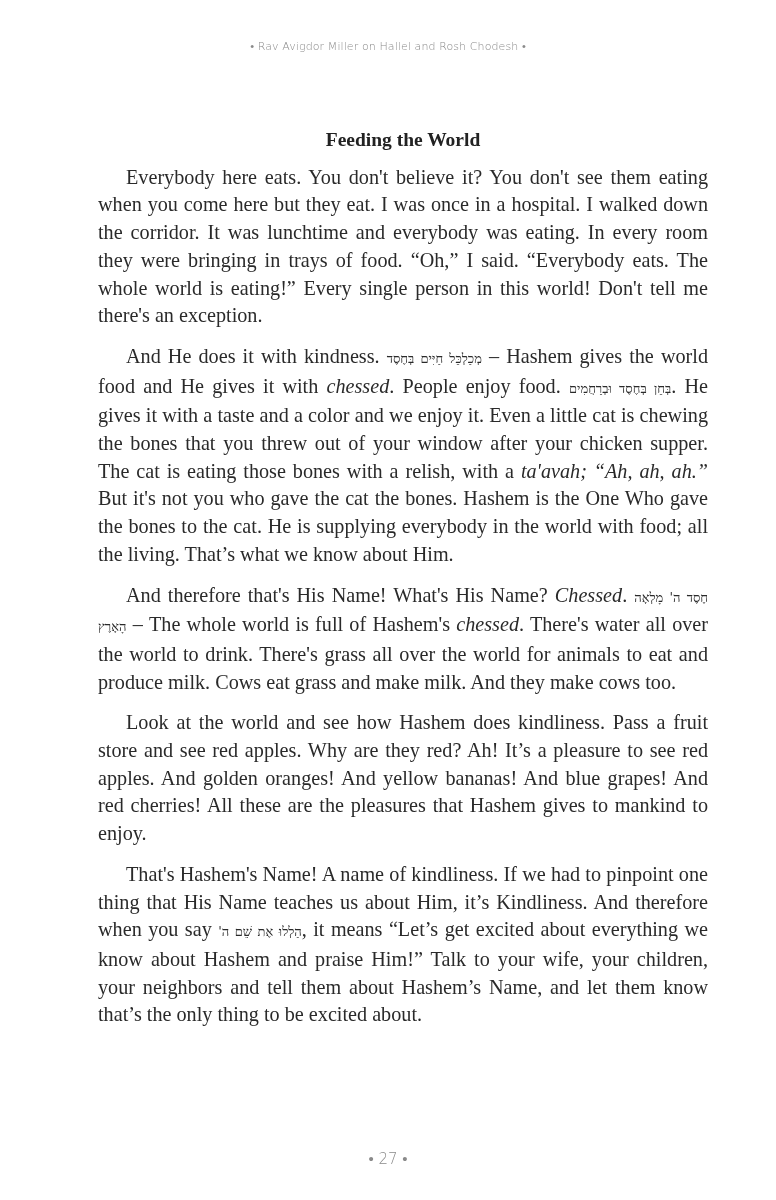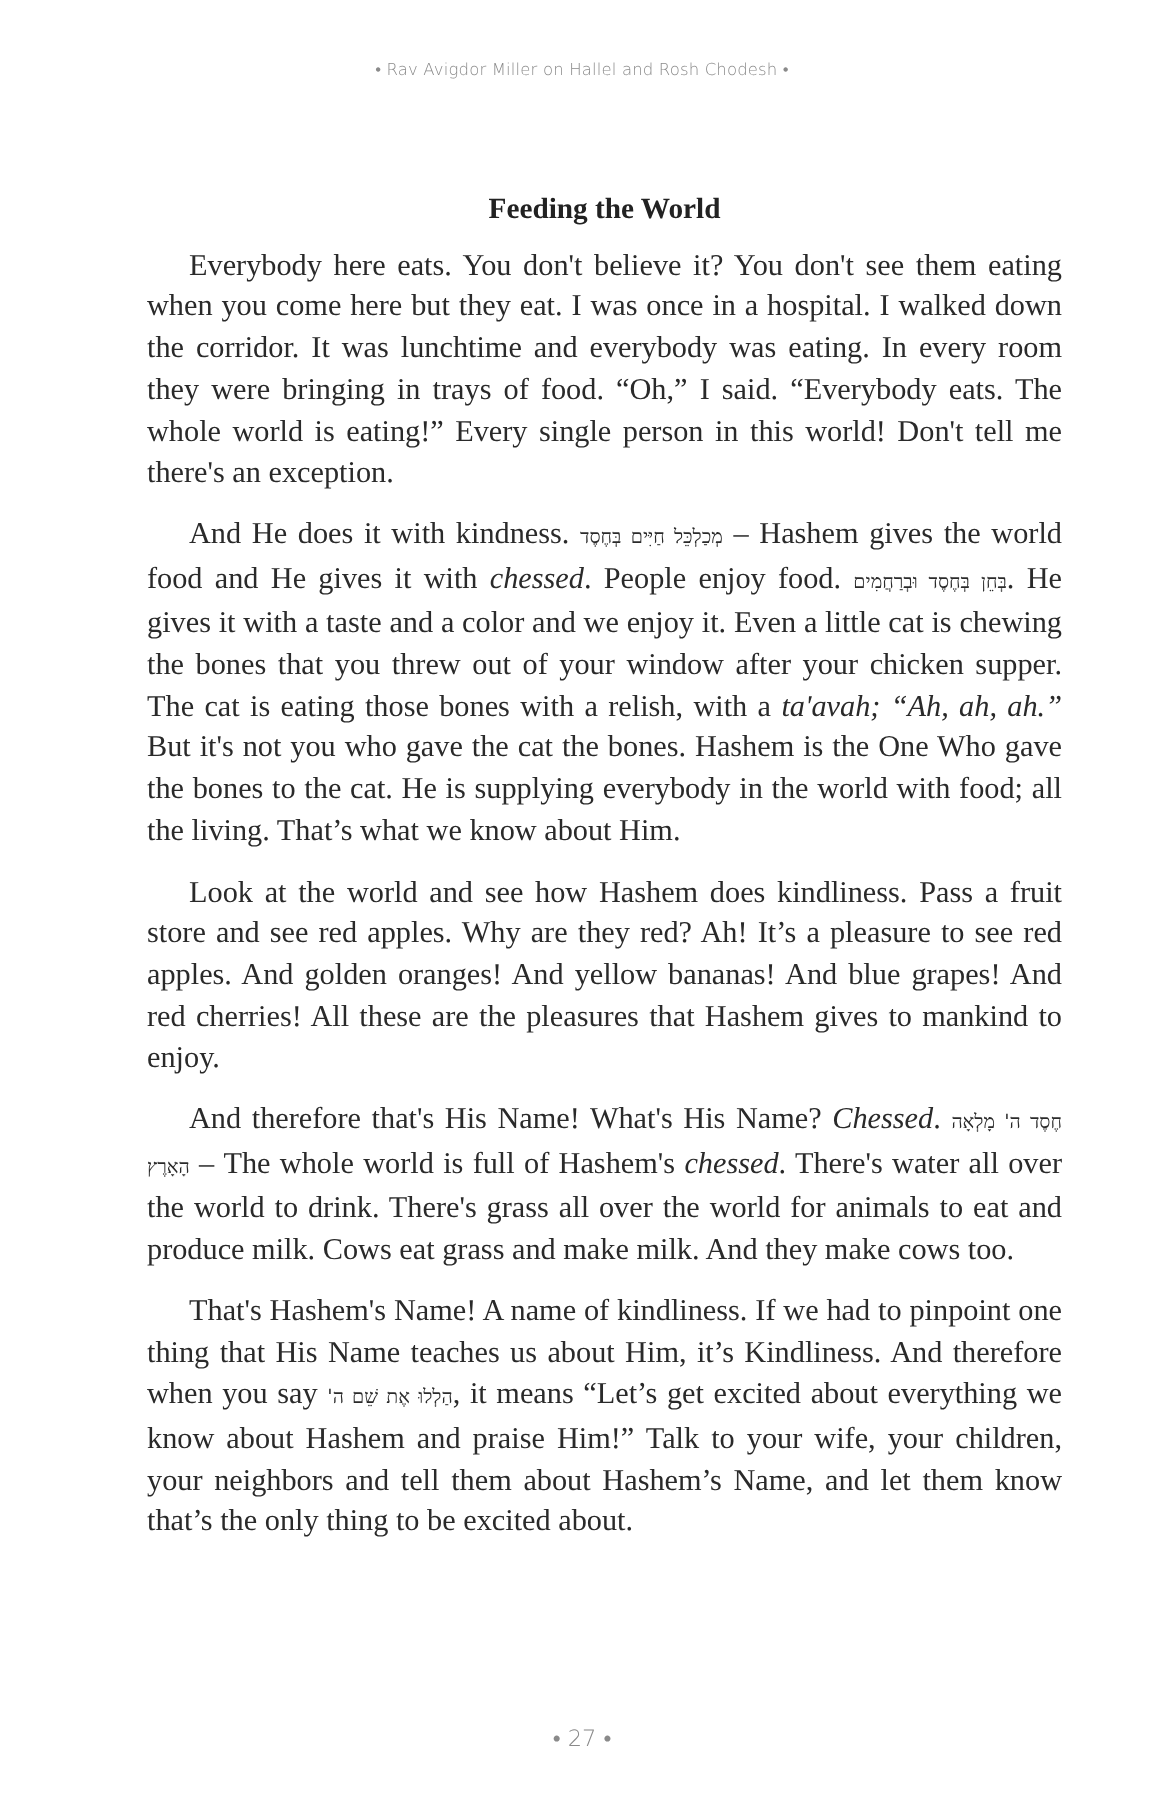--- a/index.html
+++ b/index.html
@@ -30,18 +30,18 @@
 </head>
 <body>
 
 <div class="running-head">• Rav Avigdor Miller on Hallel and Rosh Chodesh •</div>
 
 <div class="content">
   <div class="heading">Feeding the World</div>
   <p class="para">Everybody here eats. You don't believe it? You don't see them eating when you come here but they eat. I was once in a hospital. I walked down the corridor. It was lunchtime and everybody was eating. In every room they were bringing in trays of food. “Oh,” I said. “Everybody eats. The whole world is eating!” Every single person in this world! Don't tell me there's an exception.</p>
   <p class="para">And He does it with kindness. <span class="heb" lang="he">מְכַלְכֵּל חַיִּים בְּחֶסֶד</span> – Hashem gives the world food and He gives it with <em>chessed</em>. People enjoy food. <span class="heb" lang="he">בְּחֵן בְּחֶסֶד וּבְרַחֲמִים</span>. He gives it with a taste and a color and we enjoy it. Even a little cat is chewing the bones that you threw out of your window after your chicken supper. The cat is eating those bones with a relish, with a <em>ta'avah; “Ah, ah, ah.”</em> But it's not you who gave the cat the bones. Hashem is the One Who gave the bones to the cat. He is supplying everybody in the world with food; all the living. That’s what we know about Him.</p>
 
+  <p class="para">And therefore that's His Name! What's His Name? <em>Chessed</em>. <span class="heb" lang="he">חֶסֶד ה' מָלְאָה הָאָרֶץ</span> – The whole world is full of Hashem's <em>chessed</em>. There's water all over the world to drink. There's grass all over the world for animals to eat and produce milk. Cows eat grass and make milk. And they make cows too.</p>
   <p class="para">Look at the world and see how Hashem does kindliness. Pass a fruit store and see red apples. Why are they red? Ah! It’s a pleasure to see red apples. And golden oranges! And yellow bananas! And blue grapes! And red cherries! All these are the pleasures that Hashem gives to mankind to enjoy.</p>
-  <p class="para">And therefore that's His Name! What's His Name? <em>Chessed</em>. <span class="heb" lang="he">חֶסֶד ה' מָלְאָה הָאָרֶץ</span> – The whole world is full of Hashem's <em>chessed</em>. There's water all over the world to drink. There's grass all over the world for animals to eat and produce milk. Cows eat grass and make milk. And they make cows too.</p>
   <p class="para">That's Hashem's Name! A name of kindliness. If we had to pinpoint one thing that His Name teaches us about Him, it’s Kindliness. And therefore when you say <span class="heb" lang="he">הַלְלוּ אֶת שֵׁם ה'</span>, it means “Let’s get excited about everything we know about Hashem and praise Him!” Talk to your wife, your children, your neighbors and tell them about Hashem’s Name, and let them know that’s the only thing to be excited about.</p>
 </div>
 
 <div class="folio">• 27 •</div>
 
 </body></html>

